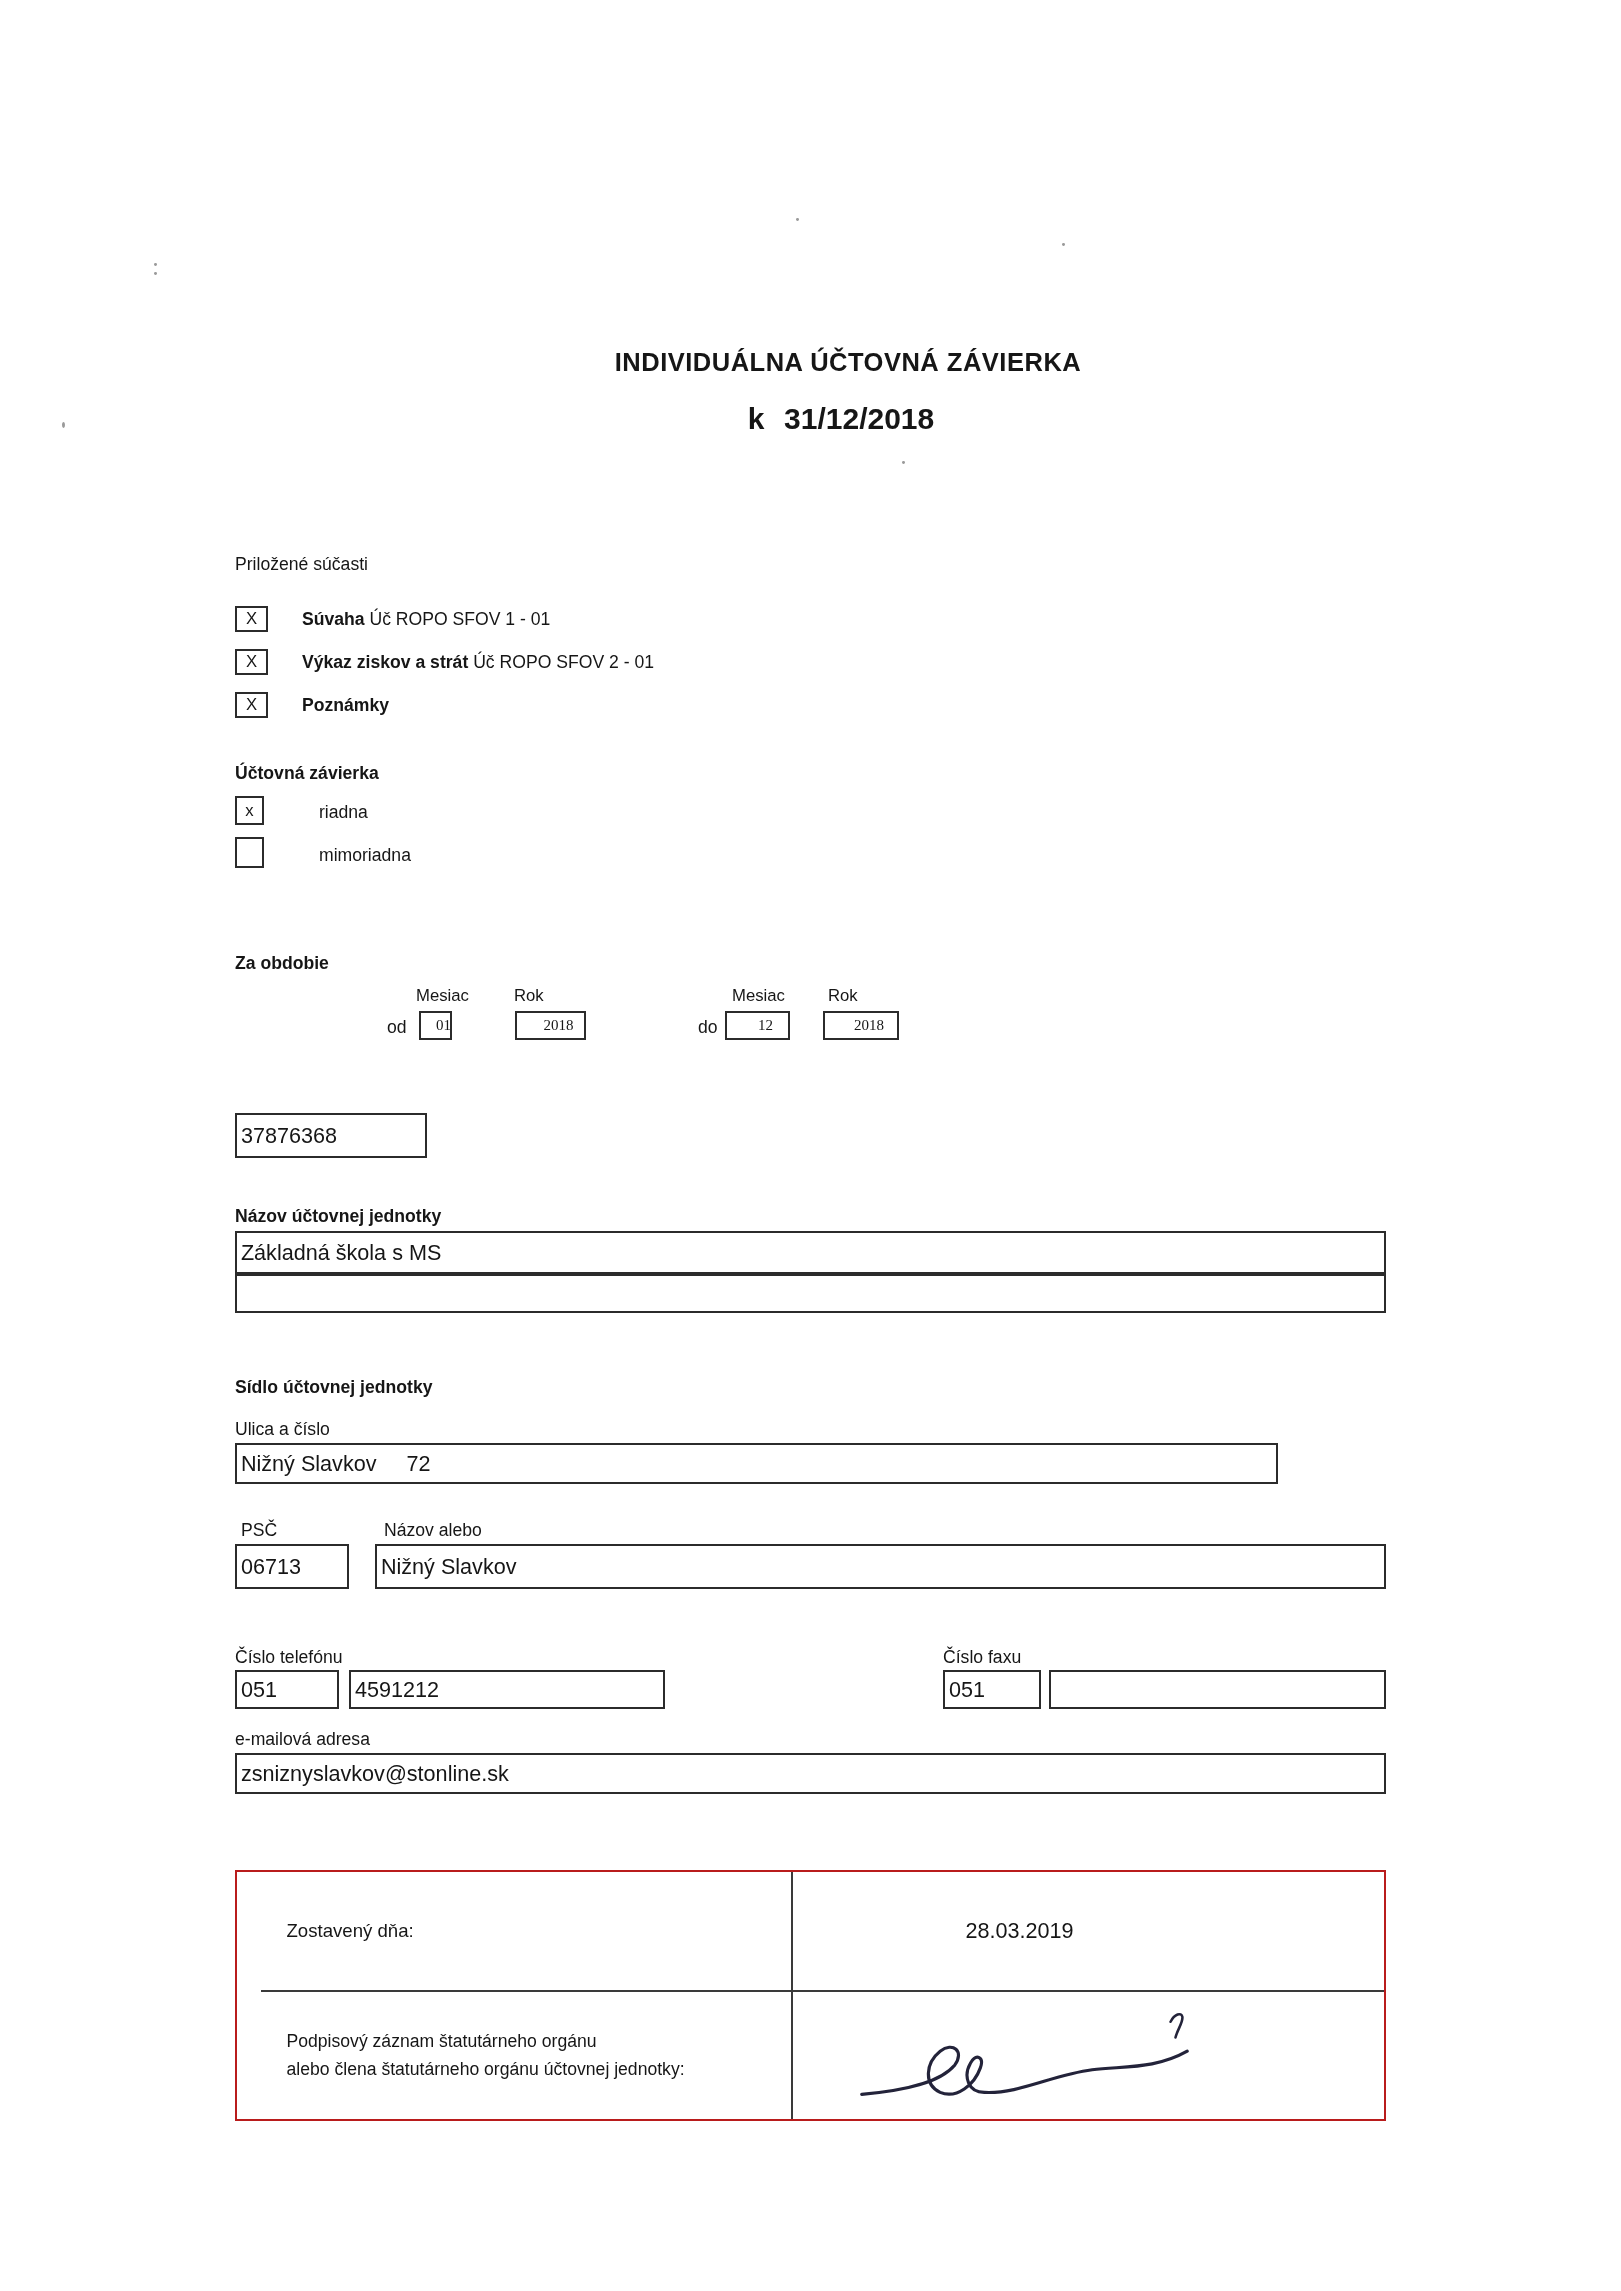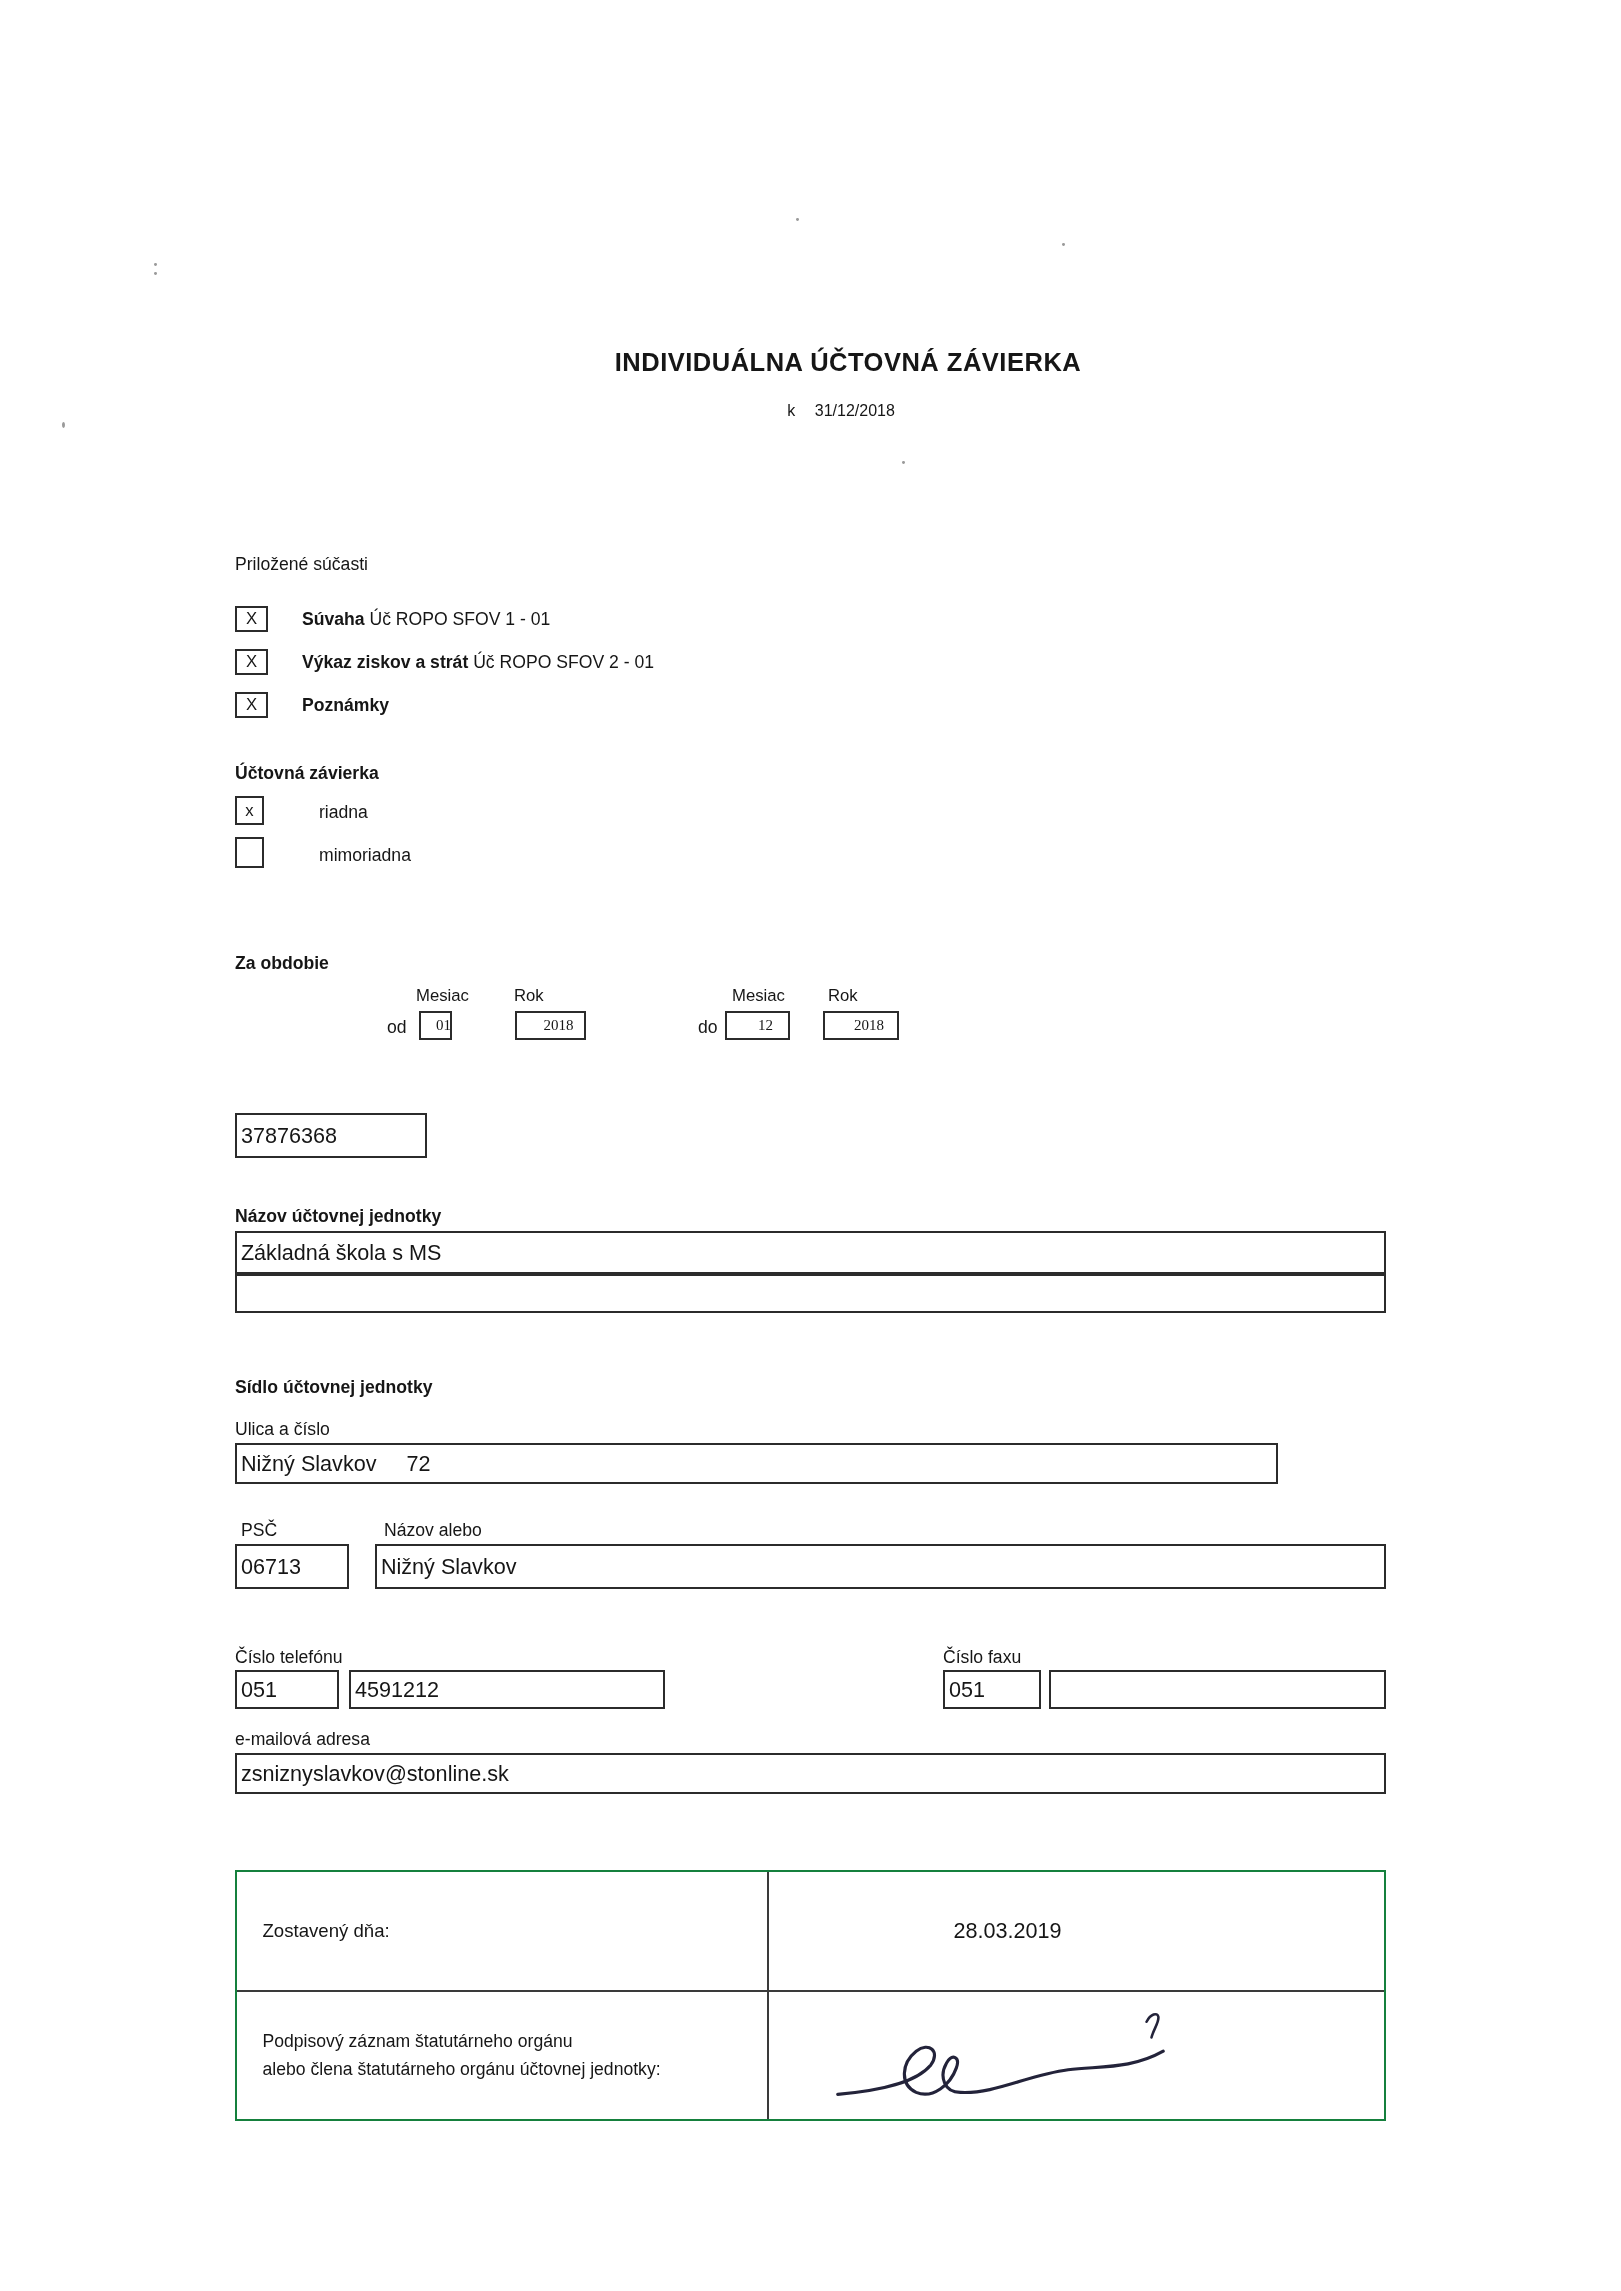--- a/index.html
+++ b/index.html
@@ -9,37 +9,37 @@
     background:#ffffff;
     font-family:"Liberation Sans","DejaVu Sans",sans-serif;
     color:#161616;
     overflow:hidden;
   }
   .abs{position:absolute;}
   .bold{font-weight:bold;}
   .lbl{font-size:17.6px;line-height:1.2;}
   .lbl-sm{font-size:16.7px;line-height:1.2;}
   .title{font-size:25.5px;font-weight:bold;letter-spacing:0.5px;white-space:nowrap;transform:translateX(-50%);}
-  .subtitle{font-size:16px;font-weight:normal;white-space:nowrap;transform:translateX(-50%);}
+  .subtitle{font-size:30px;font-weight:bold;white-space:nowrap;transform:translateX(-50%);}
   .subtitle .gap{display:inline-block;width:19.6px;}
   .vbox{
     border:2px solid #2b2b2b;background:#fff;
     display:flex;align-items:center;
     font-size:21.6px;padding-left:3.9px;box-sizing:border-box;
     white-space:pre;overflow:hidden;
   }
   .vbox.center{justify-content:center;padding-left:16px;font-size:15px;font-family:Liberation Serif, serif;}
   .cbx{
     border:2px solid #2b2b2b;background:#fff;
     display:flex;align-items:center;justify-content:center;
     font-size:16.7px;box-sizing:border-box;
   }
   .chkrow-label{font-size:17.6px;white-space:nowrap;}
-  .ftable{border:2px solid #15803d;box-sizing:border-box;display:grid;
-    grid-template-columns:532px 1fr;grid-template-rows:120px 1fr;}
+  .ftable{border:2px solid #b91c1c;box-sizing:border-box;display:grid;
+    grid-template-columns:532px 1fr;grid-template-rows:120px 1fr;padding-left:24px;}
   .fcell{box-sizing:border-box;display:flex;align-items:center;font-size:18.6px;}
   .fcell.bR{border-right:2px solid #3a3a3a;}
   .fcell.bB{border-bottom:2px solid #3a3a3a;}
   .fcell.padL{padding-left:25.5px;}
   .fcell.centerH{justify-content:center;}
   .two-lines{font-size:17.6px;line-height:1.55;}
   .datefont{font-size:21.6px;}
   .artifact{position:absolute;background:#9a9a9a;border-radius:50%;}
 </style>
 </head>

